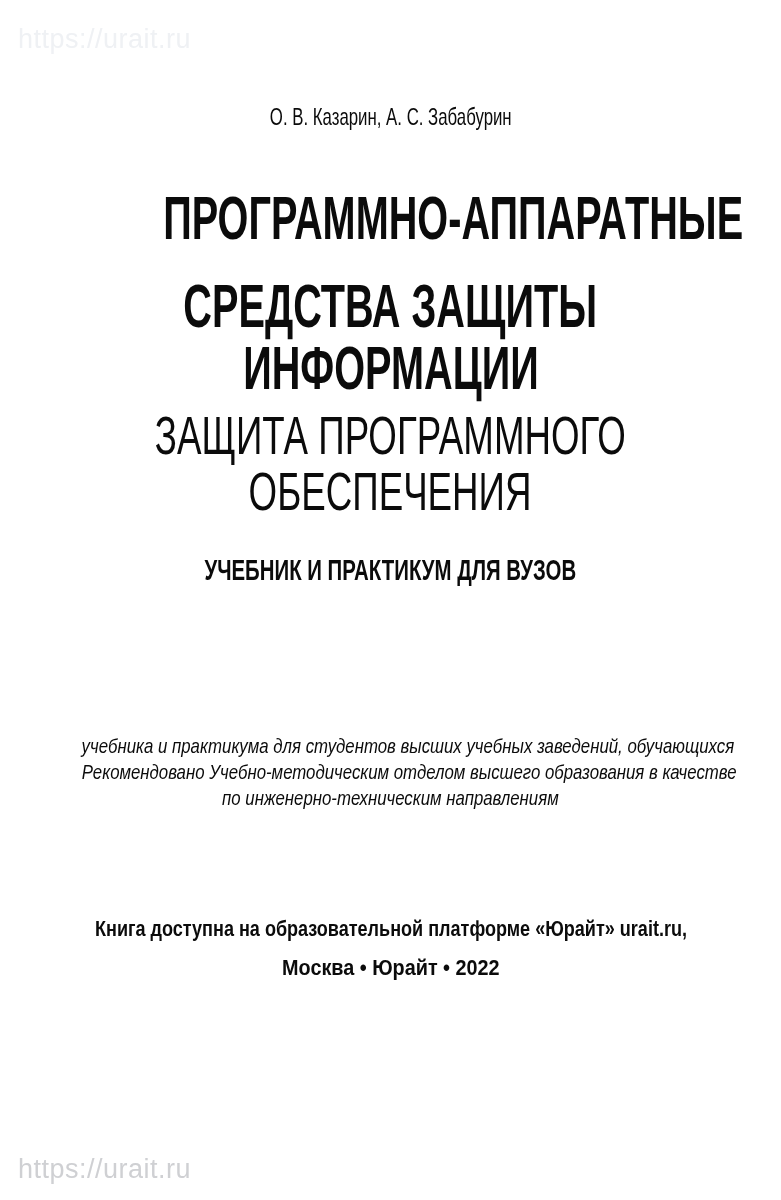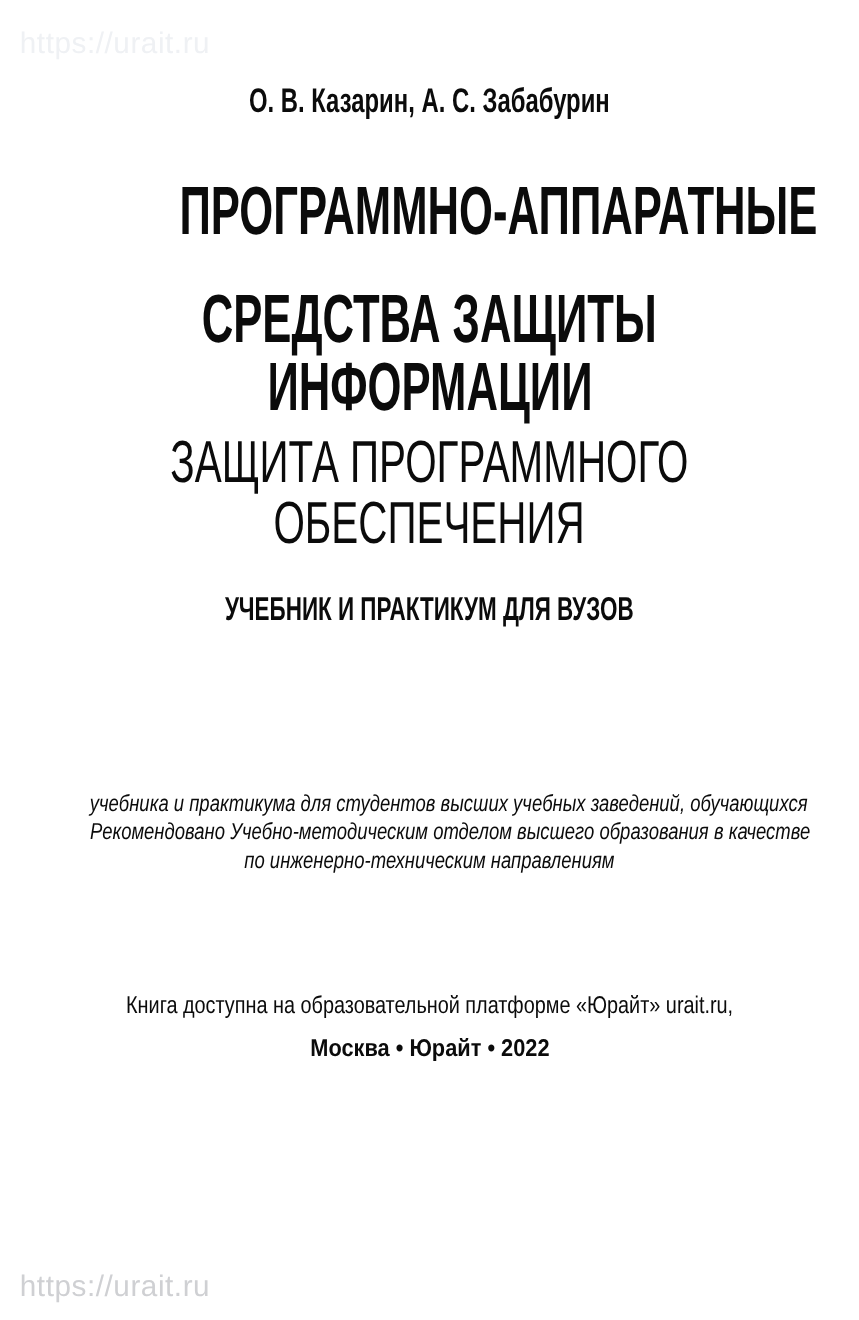--- a/index.html
+++ b/index.html
@@ -25,36 +25,36 @@
   .watermark.bottom { top: 1154px; color: var(--wm-bottom, #cfd0d3); }
 
   
   .cond {
     display: inline-block;
     white-space: nowrap;
     transform-origin: 50% 50%;
   }
 
   .authors {
-    margin-top: 80px;
+    margin-top: 105px;
     line-height: 24px;
-    font-size: 31px;
-    font-weight: 700;
+    font-size: 24px;
+    font-weight: 400;
   }
   .authors .cond { transform: scaleX(0.70); }
 
   .title-main { margin-top: 56px; }
   .title-line-1 {
     line-height: 66px;
     font-size: 62px;
     font-weight: 700;
   }
   .title-line-1 .cond { transform: scaleX(0.64); }
 
-  .title-group-2 { margin-top: 34px; }
+  .title-group-2 { margin-top: 24px; }
   .title-group-2 .line {
     line-height: 62px;
     font-size: 62px;
     font-weight: 700;
   }
   .title-group-2 .cond { transform: scaleX(0.64); }
 
   .subtitle-group { margin-top: 8px; }
   .subtitle-group .line {
     line-height: 56px;
@@ -76,21 +76,21 @@
     font-size: 21px;
     font-style: italic;
     font-weight: 400;
   }
   .recommendation .line { line-height: 26px; }
   .recommendation .cond { transform: scaleX(0.80); }
 
   .availability {
     margin-top: 104px;
     font-size: 22px;
-    font-weight: 400;
+    font-weight: 700;
   }
   .availability .line { line-height: 27px; }
   .availability .cond { transform: scaleX(0.82); }
 
   .imprint {
     margin-top: 14px;
     line-height: 24px;
     font-size: 22px;
     font-weight: 700;
   }

